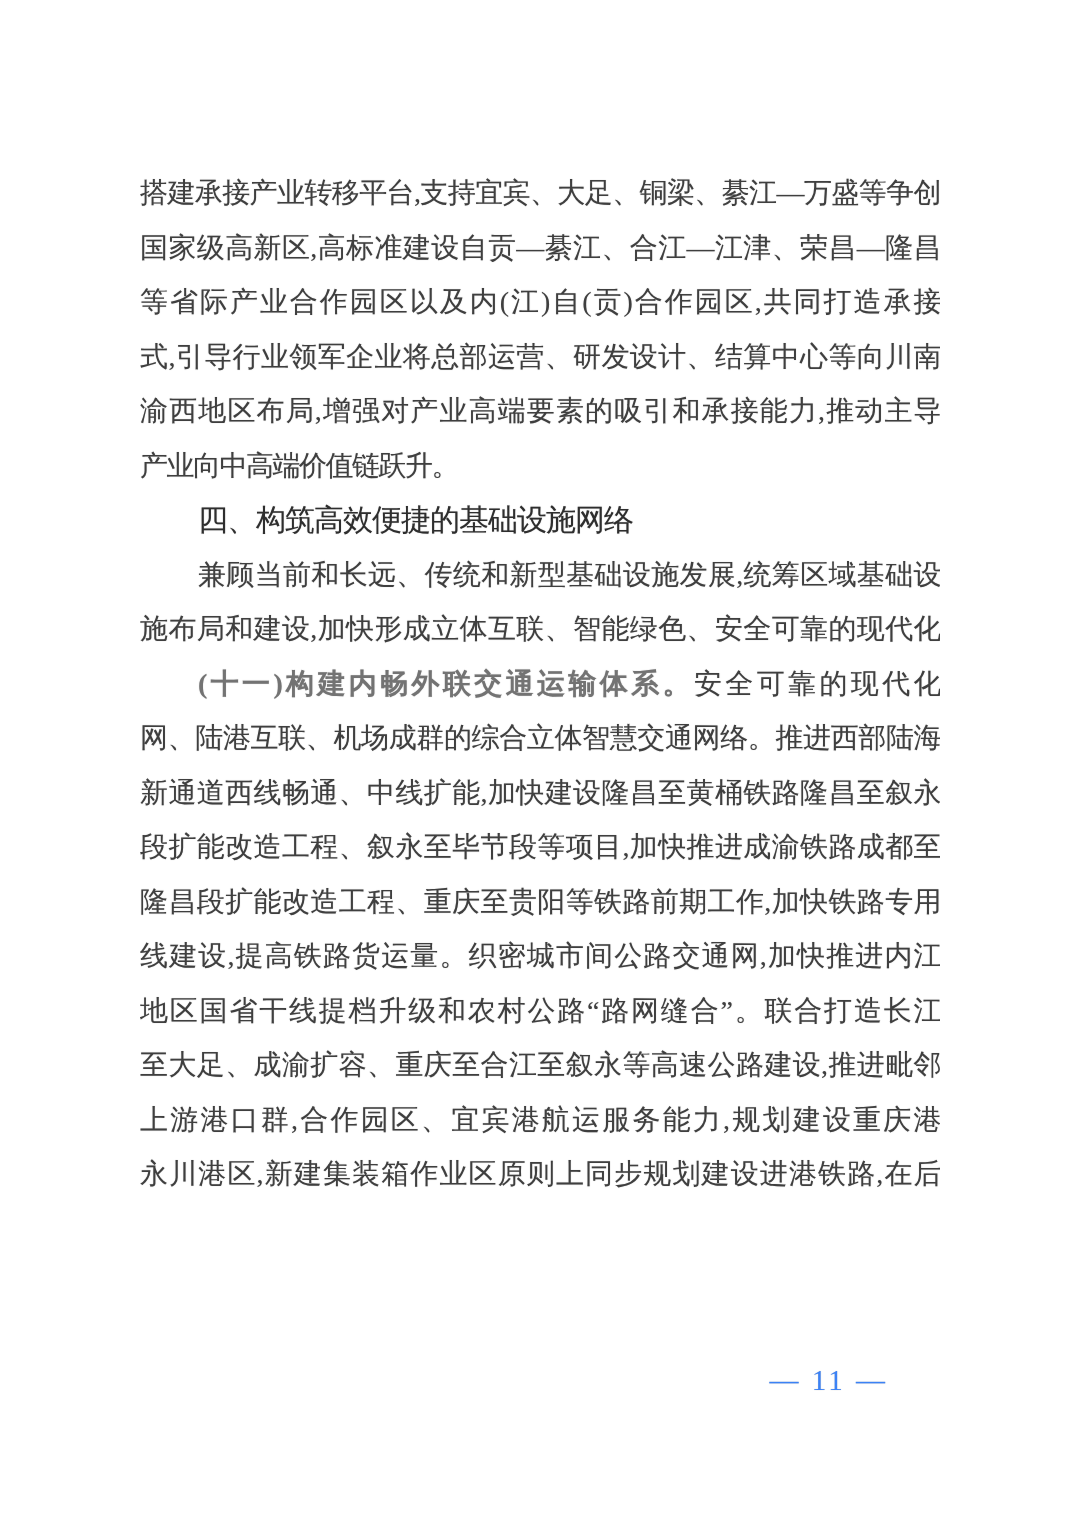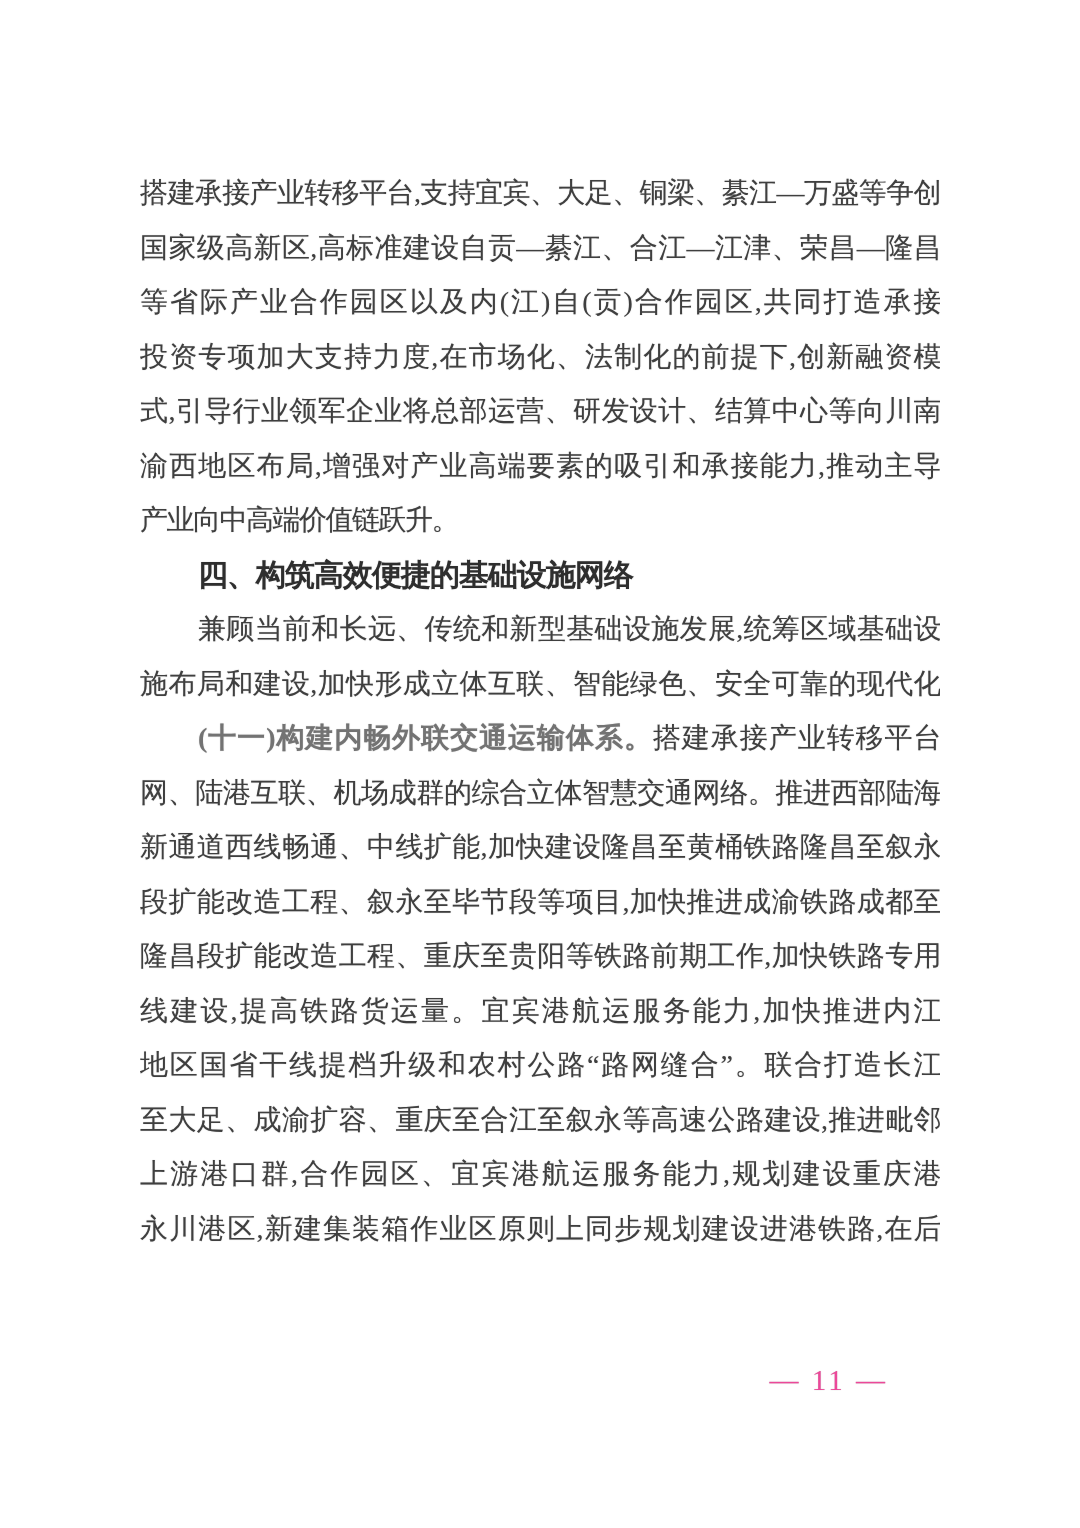--- a/index.html
+++ b/index.html
@@ -33,71 +33,70 @@
     text-shadow: 0 0 1px rgba(90,90,90,0.45);
   }
   .line.end {
     text-align-last: left;
   }
   .indent {
     padding-left: 58px;
   }
   .heading {
     font-family: "Liberation Sans", "DejaVu Sans", sans-serif;
-    font-weight: bold;
+    font-weight: normal;
     font-size: 30px;
     letter-spacing: -1px;
     color: #2e2e2e;
     text-align: left;
     text-align-last: left;
     text-shadow: 0 0 1px rgba(60,60,60,0.4);
   }
   .lead {
     font-weight: bold;
     color: #737373;
   }
   .pagenum {
     position: absolute;
     top: 1360px;
     right: 152px;
     height: 40px;
     line-height: 40px;
     font-size: 29px;
     letter-spacing: 3px;
-    color: #ec4899;
+    color: #3b82f6;
     text-shadow: 0 0 1px rgba(90,90,90,0.4);
   }
 </style>
 </head>
 <body>
 
 <div class="page">
   <div class="textblock">
 
     <div class="line">搭建承接产业转移平台,支持宜宾、大足、铜梁、綦江—万盛等争创</div>
     <div class="line">国家级高新区,高标准建设自贡—綦江、合江—江津、荣昌—隆昌</div>
     <div class="line">等省际产业合作园区以及内(江)自(贡)合作园区,共同打造承接</div>
-    <div class="line">投资专项加大支持力度,在市场化、法制化的前提下,创新融资模</div>
     <div class="line">式,引导行业领军企业将总部运营、研发设计、结算中心等向川南</div>
     <div class="line">渝西地区布局,增强对产业高端要素的吸引和承接能力,推动主导</div>
     <div class="line end">产业向中高端价值链跃升。</div>
 
     <div class="line heading indent">四、构筑高效便捷的基础设施网络</div>
 
     <div class="line indent">兼顾当前和长远、传统和新型基础设施发展,统筹区域基础设</div>
     <div class="line">施布局和建设,加快形成立体互联、智能绿色、安全可靠的现代化</div>
 
     <div class="line indent">
-      <span class="lead">(十一)构建内畅外联交通运输体系。</span><span>搭建承接产业转移平台</span>
+      <span class="lead">(十一)构建内畅外联交通运输体系。</span><span>安全可靠的现代化</span>
     </div>
     <div class="line">网、陆港互联、机场成群的综合立体智慧交通网络。推进西部陆海</div>
     <div class="line">新通道西线畅通、中线扩能,加快建设隆昌至黄桶铁路隆昌至叙永</div>
     <div class="line">段扩能改造工程、叙永至毕节段等项目,加快推进成渝铁路成都至</div>
     <div class="line">隆昌段扩能改造工程、重庆至贵阳等铁路前期工作,加快铁路专用</div>
-    <div class="line">线建设,提高铁路货运量。宜宾港航运服务能力,加快推进内江</div>
+    <div class="line">线建设,提高铁路货运量。织密城市间公路交通网,加快推进内江</div>
     <div class="line">地区国省干线提档升级和农村公路“路网缝合”。联合打造长江</div>
     <div class="line">至大足、成渝扩容、重庆至合江至叙永等高速公路建设,推进毗邻</div>
     <div class="line">上游港口群,合作园区、宜宾港航运服务能力,规划建设重庆港</div>
     <div class="line">永川港区,新建集装箱作业区原则上同步规划建设进港铁路,在后</div>
 
   </div>
 
   <div class="pagenum">— 11 —</div>
 </div>
 

